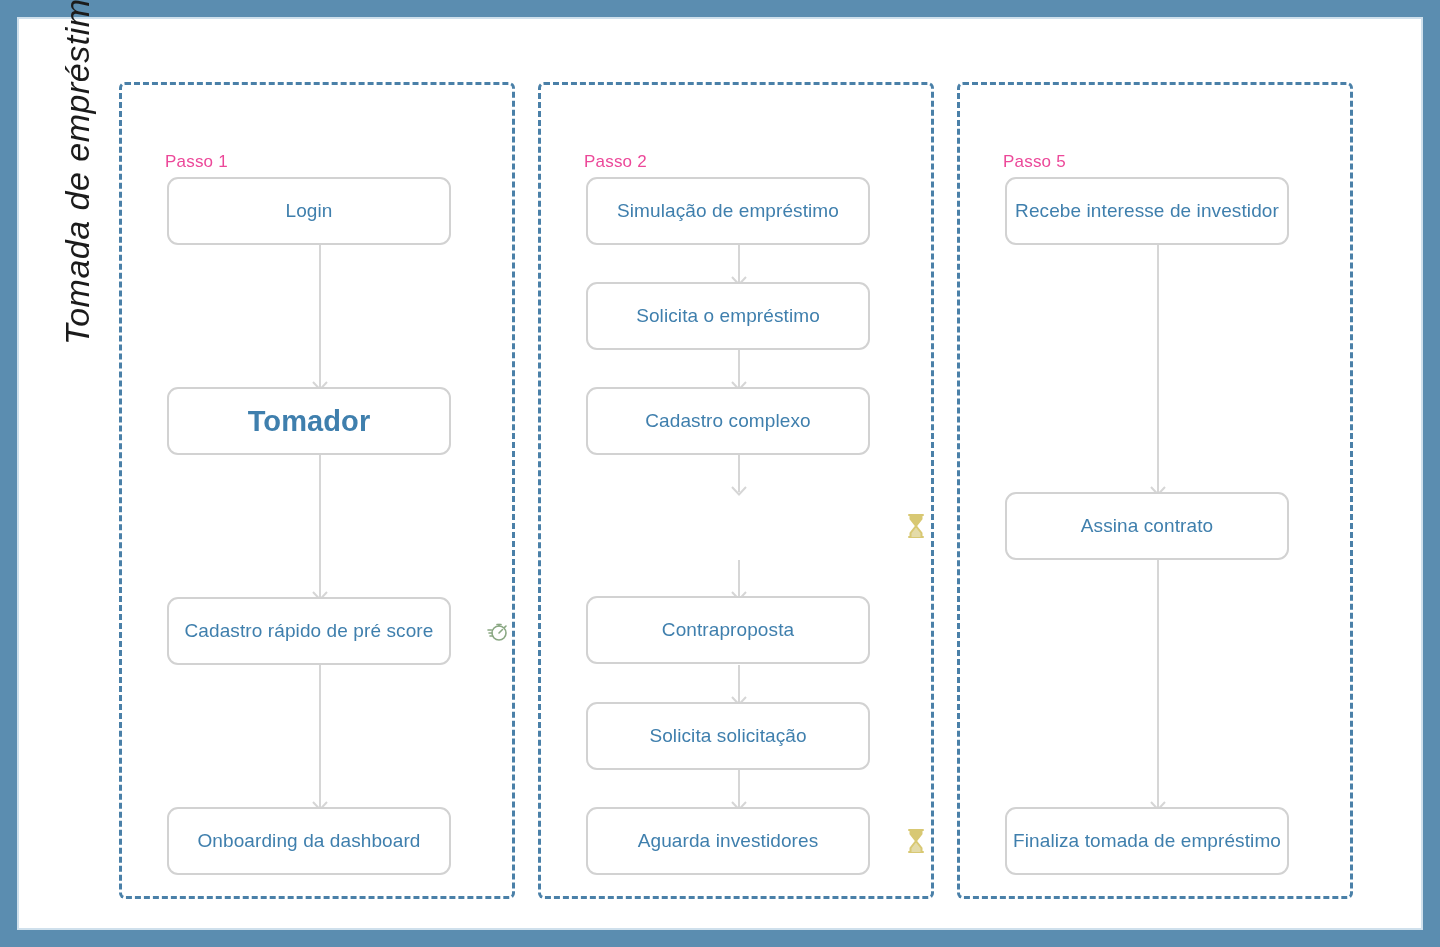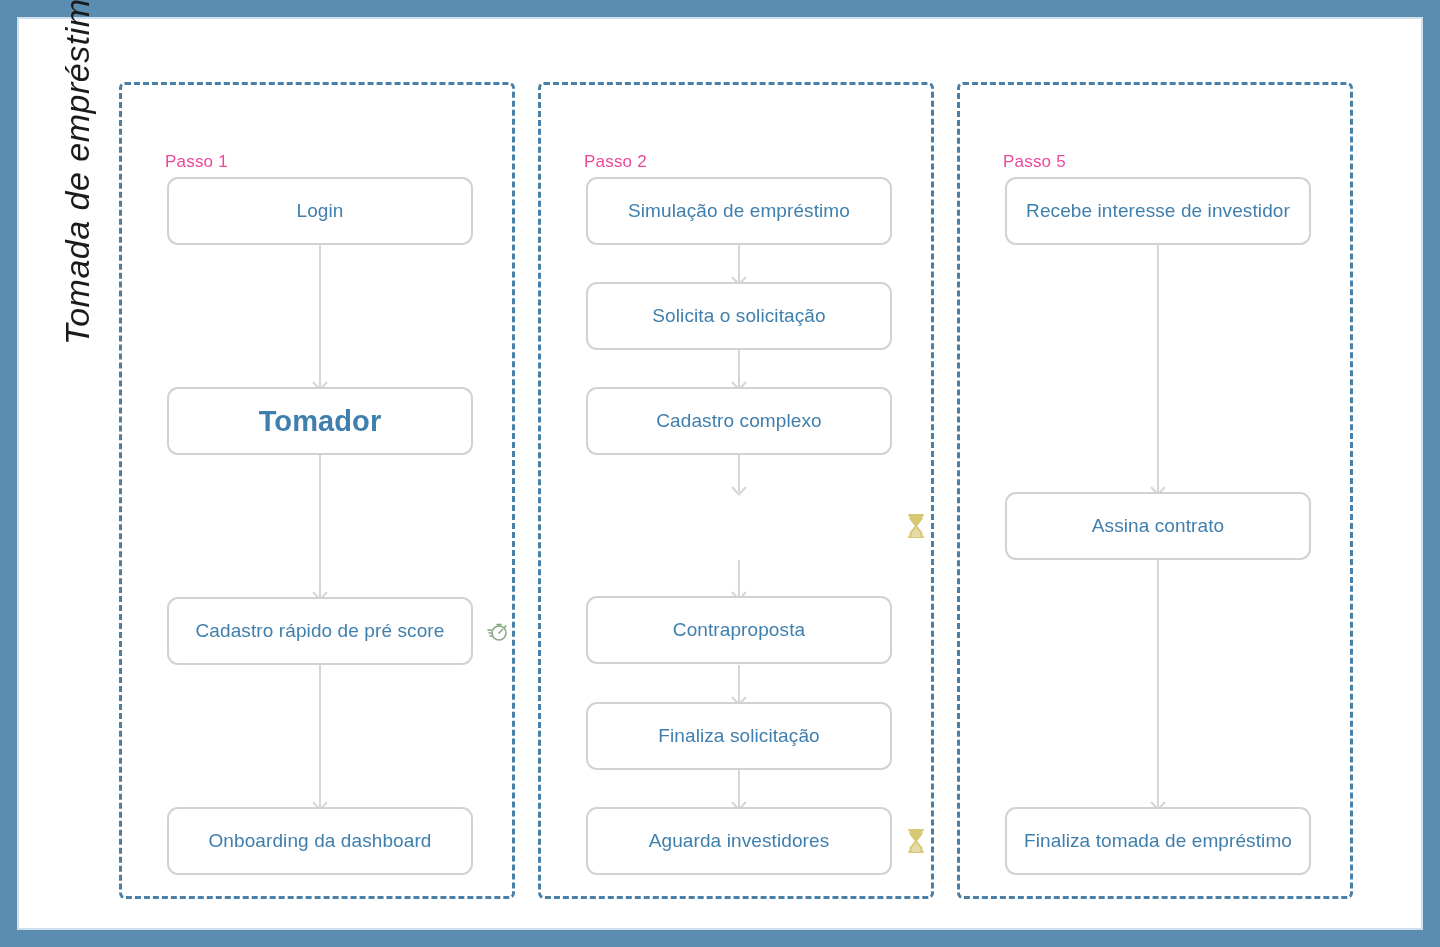--- a/index.html
+++ b/index.html
@@ -73,21 +73,21 @@
     font-size: 17px;
     font-weight: normal;
     color: #ec4899;
     letter-spacing: 0.2px;
     margin-top: 36px;
   }
 
   
   .node {
     position: absolute;
-    width: 306px;
+    width: 284px;
     height: 68px;
     left: 45px;
     border: 2px solid #d2d2d2;
     border-radius: 11px;
     background: #ffffff;
     box-sizing: border-box;
     display: flex;
     align-items: center;
     justify-content: center;
     color: #3f7fad;
@@ -181,21 +181,21 @@
       <div class="step-label">Passo 2</div>
 
       <div class="node" style="top:92px">Simulação de empréstimo</div>
       <div class="connector" style="top:160px; height:37px"></div>
       <div class="arrowhead" style="top:191px">
         <svg width="16" height="10" viewBox="0 0 16 10">
             <path d="M1 1 L8 8.5 L15 1" fill="none" stroke="#d6d6d6" stroke-width="2"></path>
           </svg>
       </div>
 
-      <div class="node" style="top:197px">Solicita o solicitação</div>
+      <div class="node" style="top:197px">Solicita o empréstimo</div>
       <div class="connector" style="top:265px; height:37px"></div>
       <div class="arrowhead" style="top:296px">
         <svg width="16" height="10" viewBox="0 0 16 10">
             <path d="M1 1 L8 8.5 L15 1" fill="none" stroke="#d6d6d6" stroke-width="2"></path>
           </svg>
       </div>
 
       <div class="node" style="top:302px">Cadastro complexo</div>
       <div class="connector" style="top:370px; height:37px"></div>
       <div class="arrowhead" style="top:401px">
@@ -220,21 +220,21 @@
       </div>
 
       <div class="node" style="top:511px">Contraproposta</div>
       <div class="connector" style="top:580px; height:37px"></div>
       <div class="arrowhead" style="top:611px">
         <svg width="16" height="10" viewBox="0 0 16 10">
             <path d="M1 1 L8 8.5 L15 1" fill="none" stroke="#d6d6d6" stroke-width="2"></path>
           </svg>
       </div>
 
-      <div class="node" style="top:617px">Finaliza solicitação</div>
+      <div class="node" style="top:617px">Solicita solicitação</div>
       <div class="connector" style="top:685px; height:37px"></div>
       <div class="arrowhead" style="top:716px">
         <svg width="16" height="10" viewBox="0 0 16 10">
             <path d="M1 1 L8 8.5 L15 1" fill="none" stroke="#d6d6d6" stroke-width="2"></path>
           </svg>
       </div>
 
       <div class="node" style="top:722px">Aguarda investidores</div>
       <div class="side-icon" style="top:741px; left:362px">
         <svg width="22" height="26" viewBox="0 0 22 26" fill="none" stroke="#d8c873" stroke-width="2" stroke-linecap="round" stroke-linejoin="round">

